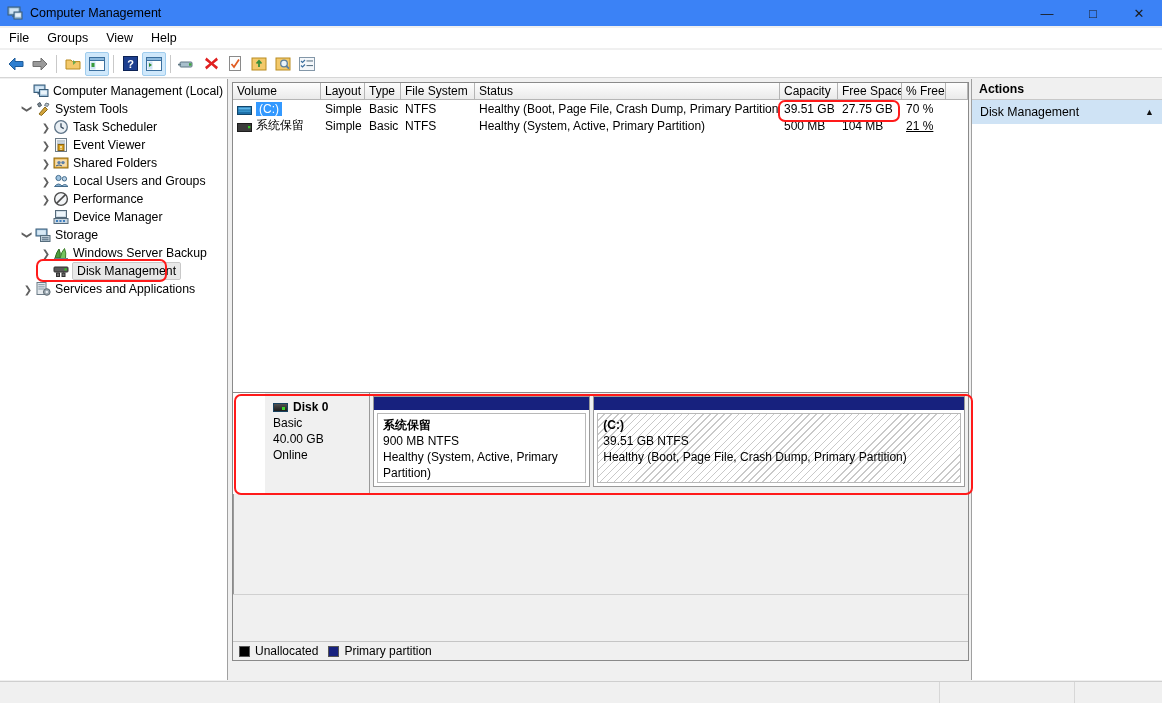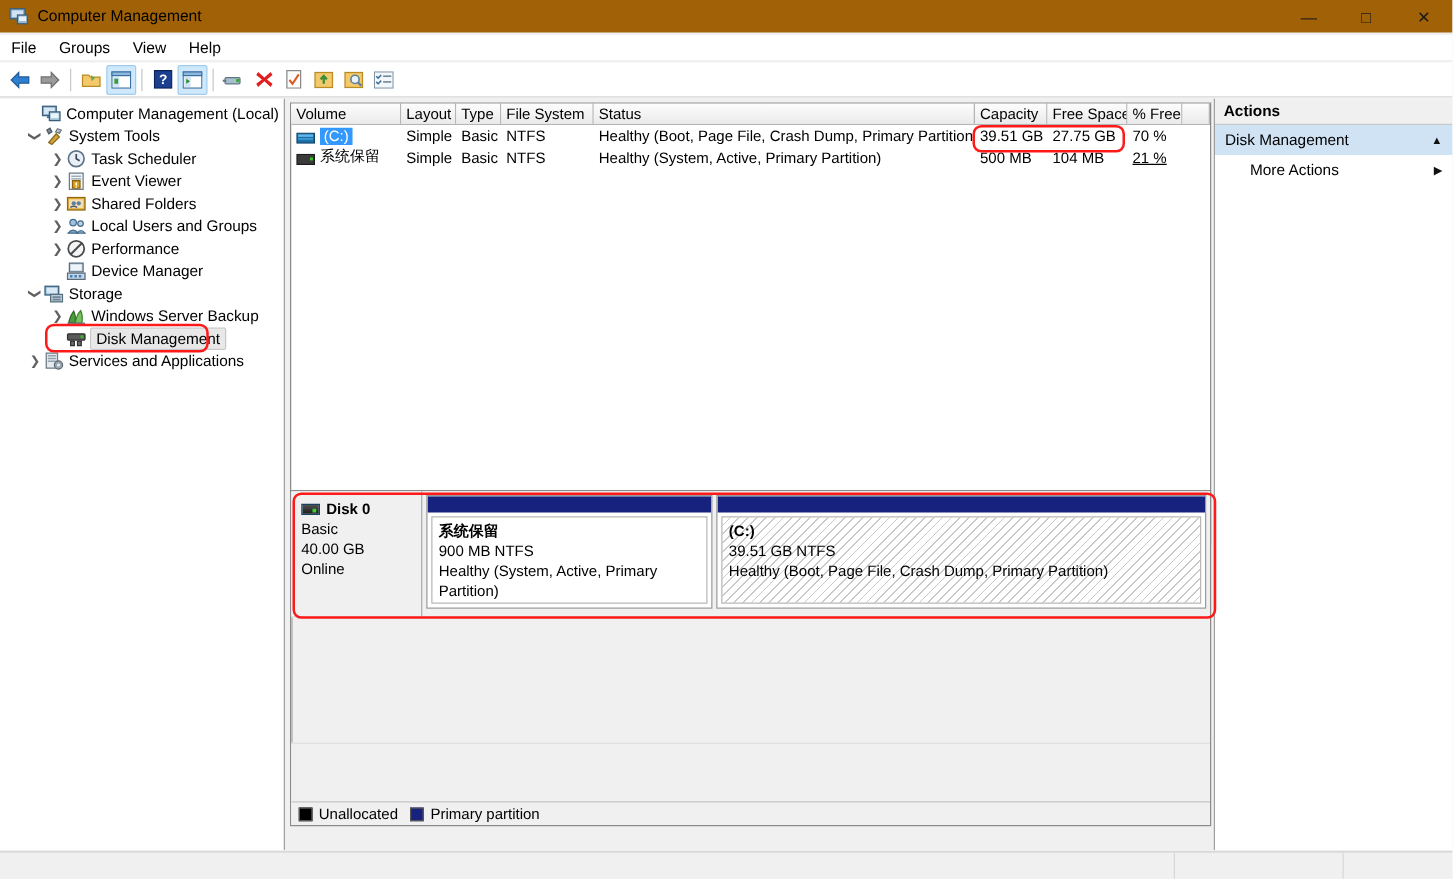--- a/index.html
+++ b/index.html
@@ -11,21 +11,21 @@
     font-family: "Liberation Sans", sans-serif;
     font-size: 12px;
     color: #000000;
     -webkit-font-smoothing: antialiased;
   }
   .app { position: relative; width: 1162px; height: 703px; background:#f0f0f0; }
 
   
   .titlebar {
     position:absolute; left:0; top:0; width:1162px; height:26px;
-    background:#a16207; display:flex; align-items:center;
+    background:#3b82f6; display:flex; align-items:center;
   }
   .title-icon {
     width:16px; height:16px; margin-left:7px; margin-right:7px;
     position:relative; flex:none;
   }
   .title-text { font-size:12.5px; color:#000; }
   .wincontrols { position:absolute; right:0; top:0; display:flex; height:26px; }
   .wc { width:46px; height:26px; display:flex; align-items:center; justify-content:center;
         font-size:13px; color:#1a1a1a; }
 
@@ -89,21 +89,21 @@
     background:#f0f0f0; border-top:1px solid #d0d0d0;
   }
   .vol-hscroll .thumb { position:absolute; left:1px; top:1px; width:718px; height:12px;
     background:#cdcdcd; }
 
   
   .graph-wrap {
     position:absolute; left:3px; top:313px; width:737px; height:269px;
     background:#ffffff; border:1px solid #8a8a8a; overflow:hidden;
   }
-  .disk-row { display:flex; height:101px; border-bottom:1px solid #d0d0d0; }
+  .disk-row { display:flex; height:101px; border-bottom:1px solid #d0d0d0;margin-left:32px; }
   .disk-info {
     width:105px; flex:none; background:#f0f0f0; border-right:1px solid #9a9a9a;
     padding:6px 8px; font-size:12px; line-height:16px;
   }
   .disk-title { font-weight:bold; display:flex; align-items:center; gap:5px; }
   .disk-bars { flex:1; background:#f0f0f0; display:flex; padding:3px 3px 6px 3px; gap:3px; }
   .part {
     border:1px solid #9a9a9a; background:#ffffff; display:flex; flex-direction:column;
     position:relative; overflow:hidden;
   }
@@ -514,25 +514,20 @@
     </div>
   </div>
 
   <div class="actions">
     <div class="act-head">Actions</div>
     <div class="act-item active">
       <span>Disk Management</span>
       <span class="sp"></span>
       <span class="arrow">▲</span>
     </div>
-    <div class="act-item sub">
-      <span>More Actions</span>
-      <span class="sp"></span>
-      <span class="arrow">▶</span>
-    </div>
   </div>
 
   <div class="statusbar">
     <div class="sb-seg" style="width:940px"></div>
     <div class="sb-seg" style="width:135px"></div>
     <div class="sb-seg" style="width:87px; border-right:none"></div>
   </div>
 
   <div class="redbox" style="left:36px; top:259px; width:131px; height:23px;"></div>
   <div class="redbox" style="left:778px; top:100px; width:122px; height:22px;"></div>

